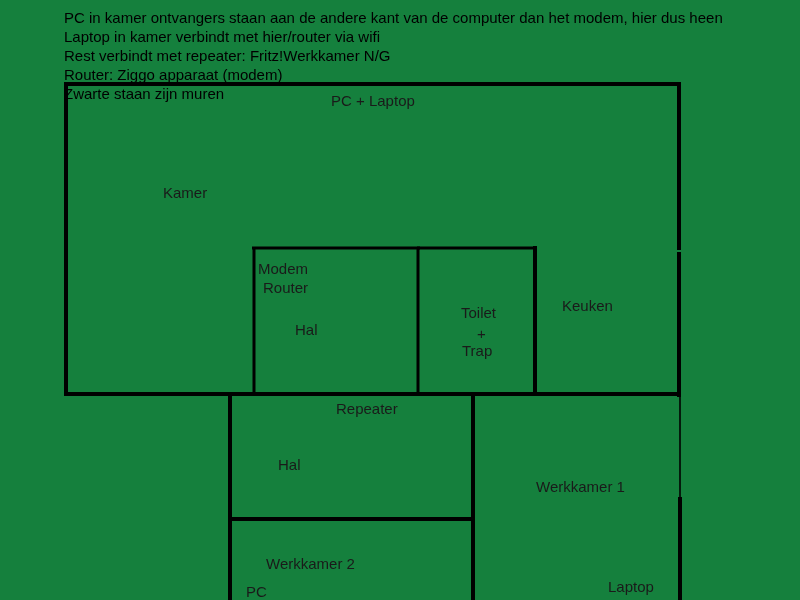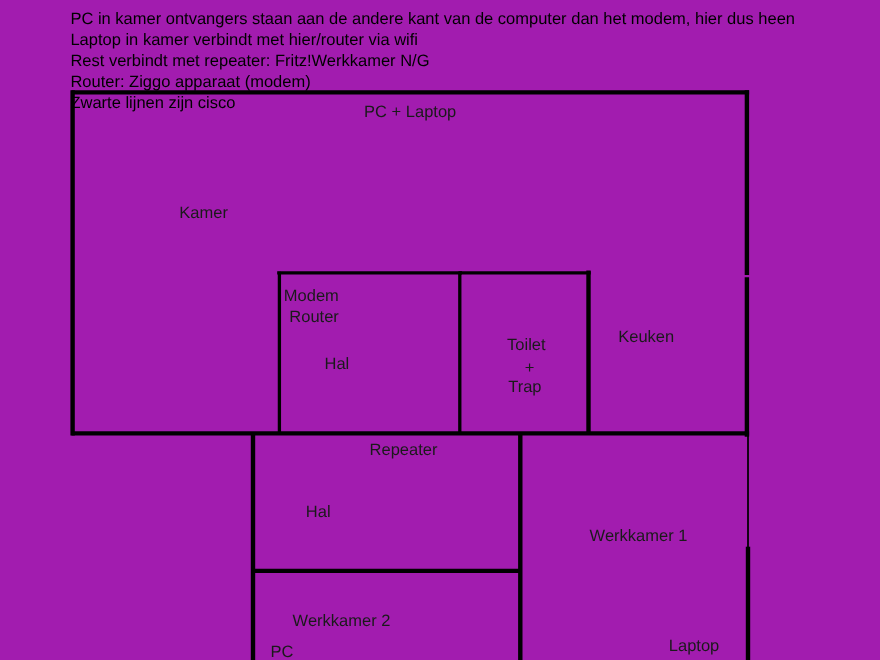--- a/index.html
+++ b/index.html
@@ -11,21 +11,21 @@
     width: 800px;
     height: 600px;
     overflow: hidden;
     font-family: "Liberation Sans", sans-serif;
     color: #000000;
   }
   #page {
     position: relative;
     width: 800px;
     height: 600px;
-    background: #a21caf;
+    background: #15803d;
   }
   .notes {
     position: absolute;
     left: 64px;
     top: 8px;
     width: 720px;
   }
   .note-line {
     font-family: "Liberation Sans", sans-serif;
     font-size: 15px;
@@ -61,21 +61,21 @@
 </head>
 <body>
 
 <div id="page">
 
   <div class="notes">
     <div class="note-line">PC in kamer ontvangers staan aan de andere kant van de computer dan het modem, hier dus heen</div>
     <div class="note-line">Laptop in kamer verbindt met hier/router via wifi</div>
     <div class="note-line">Rest verbindt met repeater: Fritz!Werkkamer N/G</div>
     <div class="note-line">Router: Ziggo apparaat (modem)</div>
-    <div class="note-line">Zwarte lijnen zijn cisco</div>
+    <div class="note-line">Zwarte staan zijn muren</div>
   </div>
 
   <svg id="floorplan" viewBox="0 0 800 600">
 
     <line class="wall wall-thick" x1="65" y1="84" x2="681" y2="84"></line>
 
     <line class="wall wall-thick" x1="66" y1="82" x2="66" y2="396"></line>
 
     <line class="wall wall-thick" x1="679" y1="82" x2="679" y2="250"></line>
     <line class="wall wall-thick" x1="679" y1="252" x2="679" y2="397"></line>

